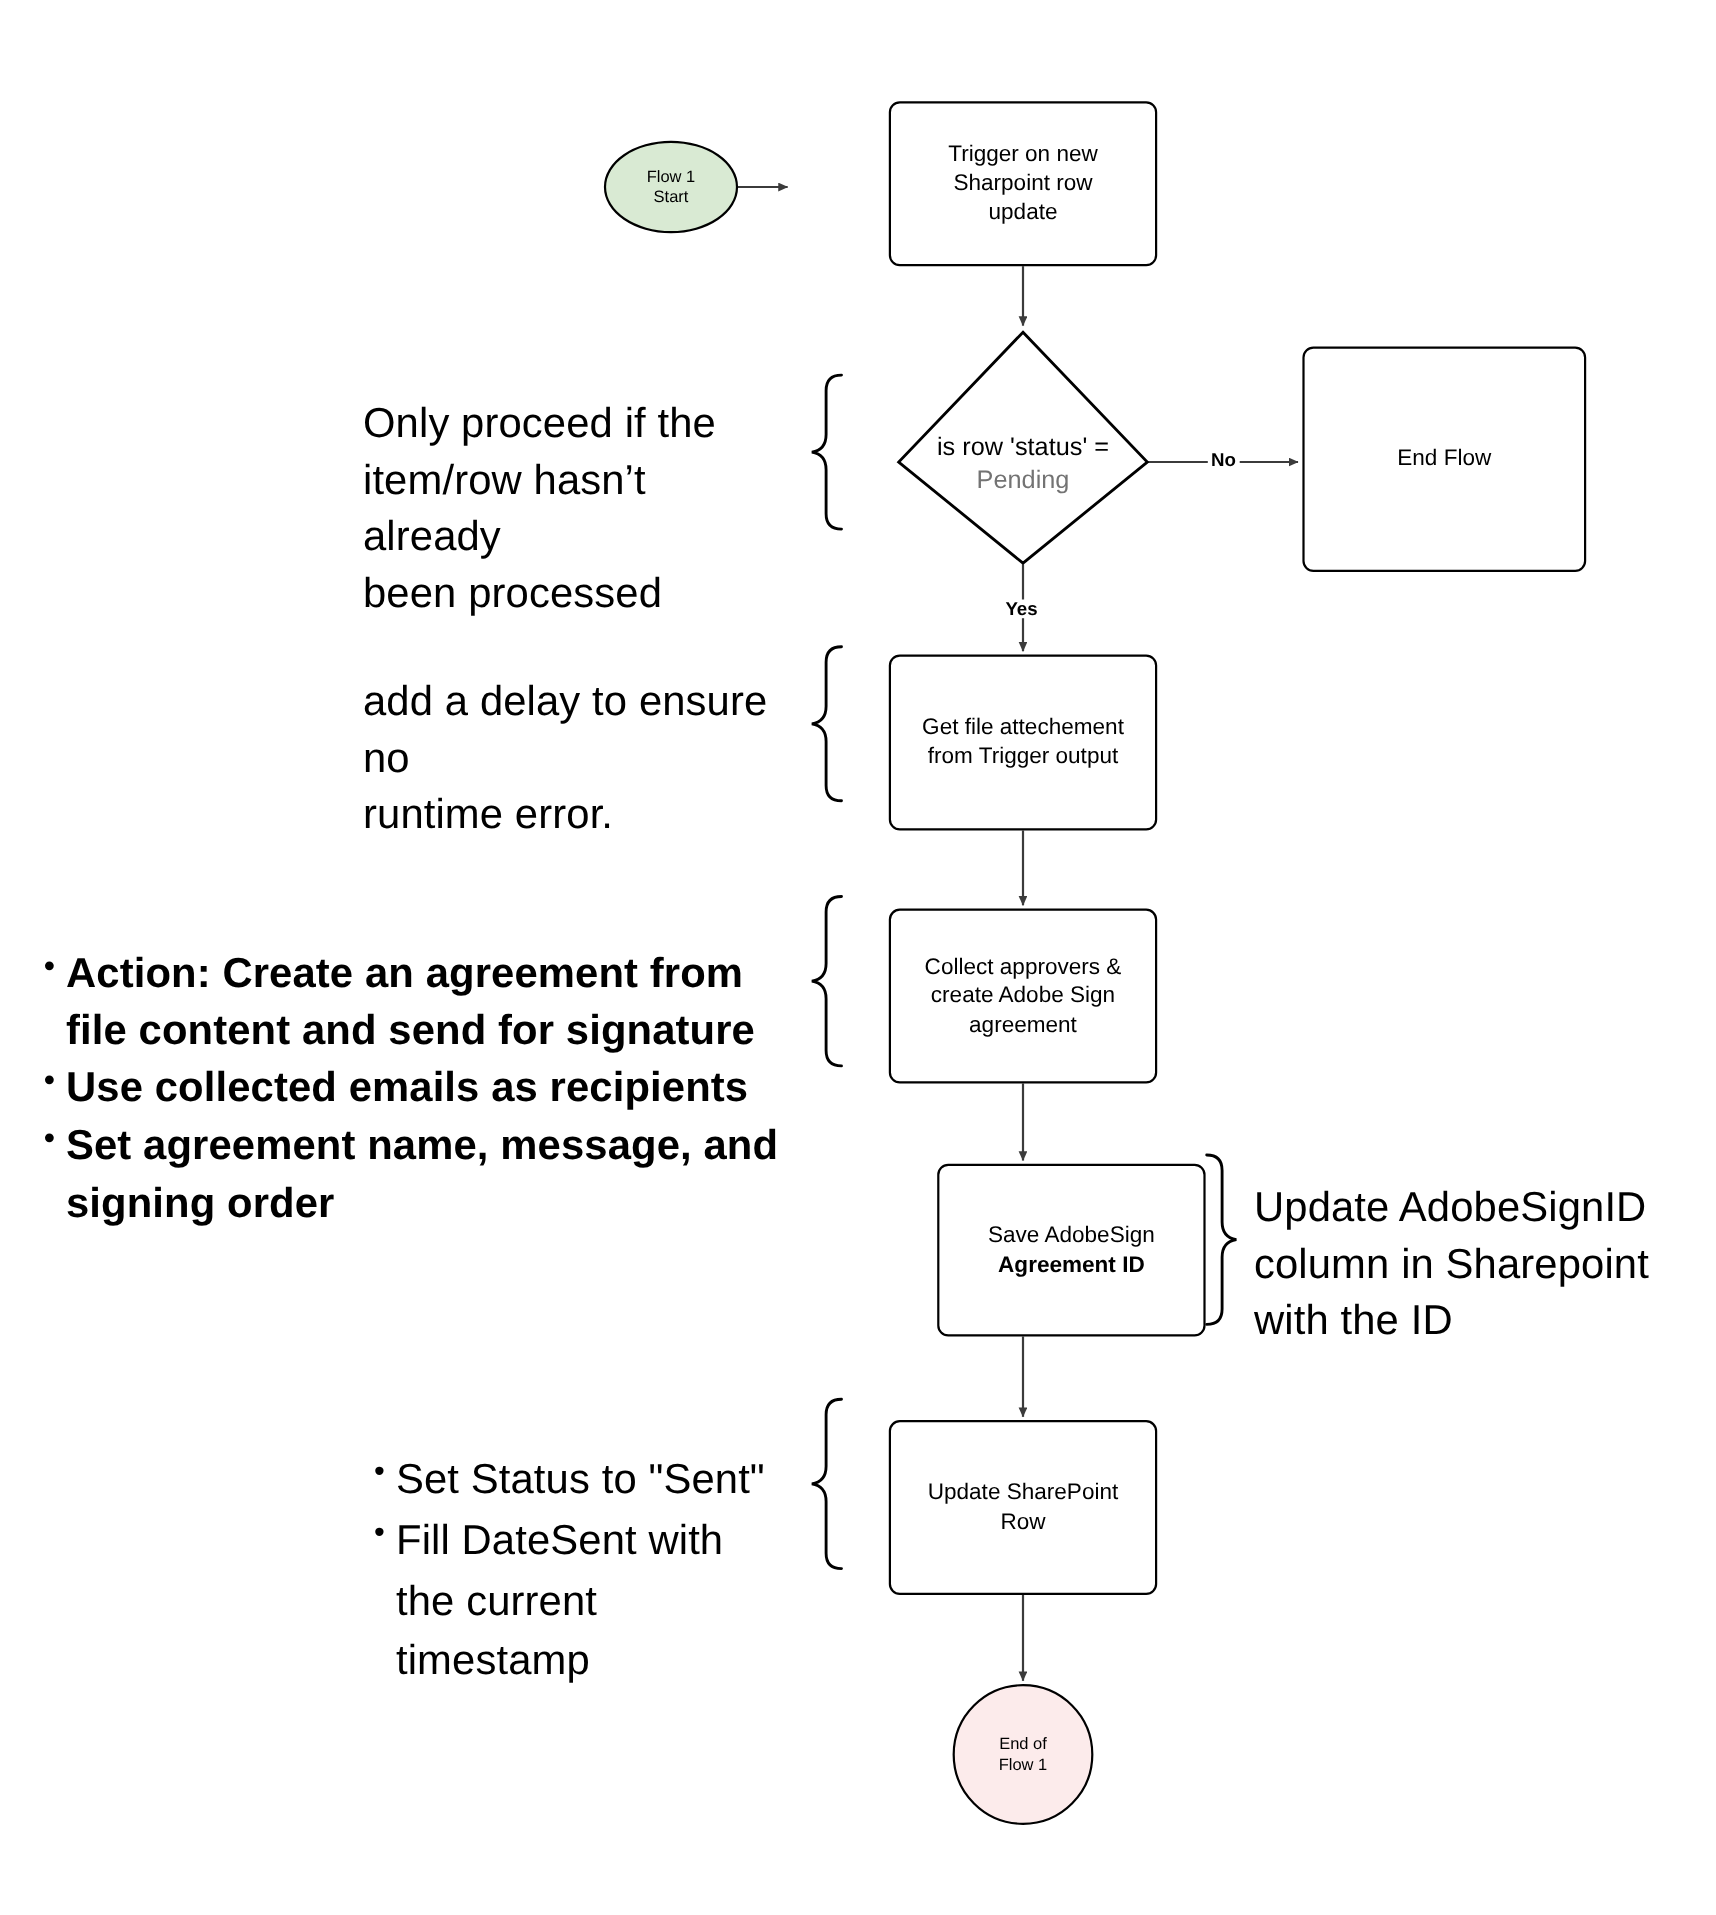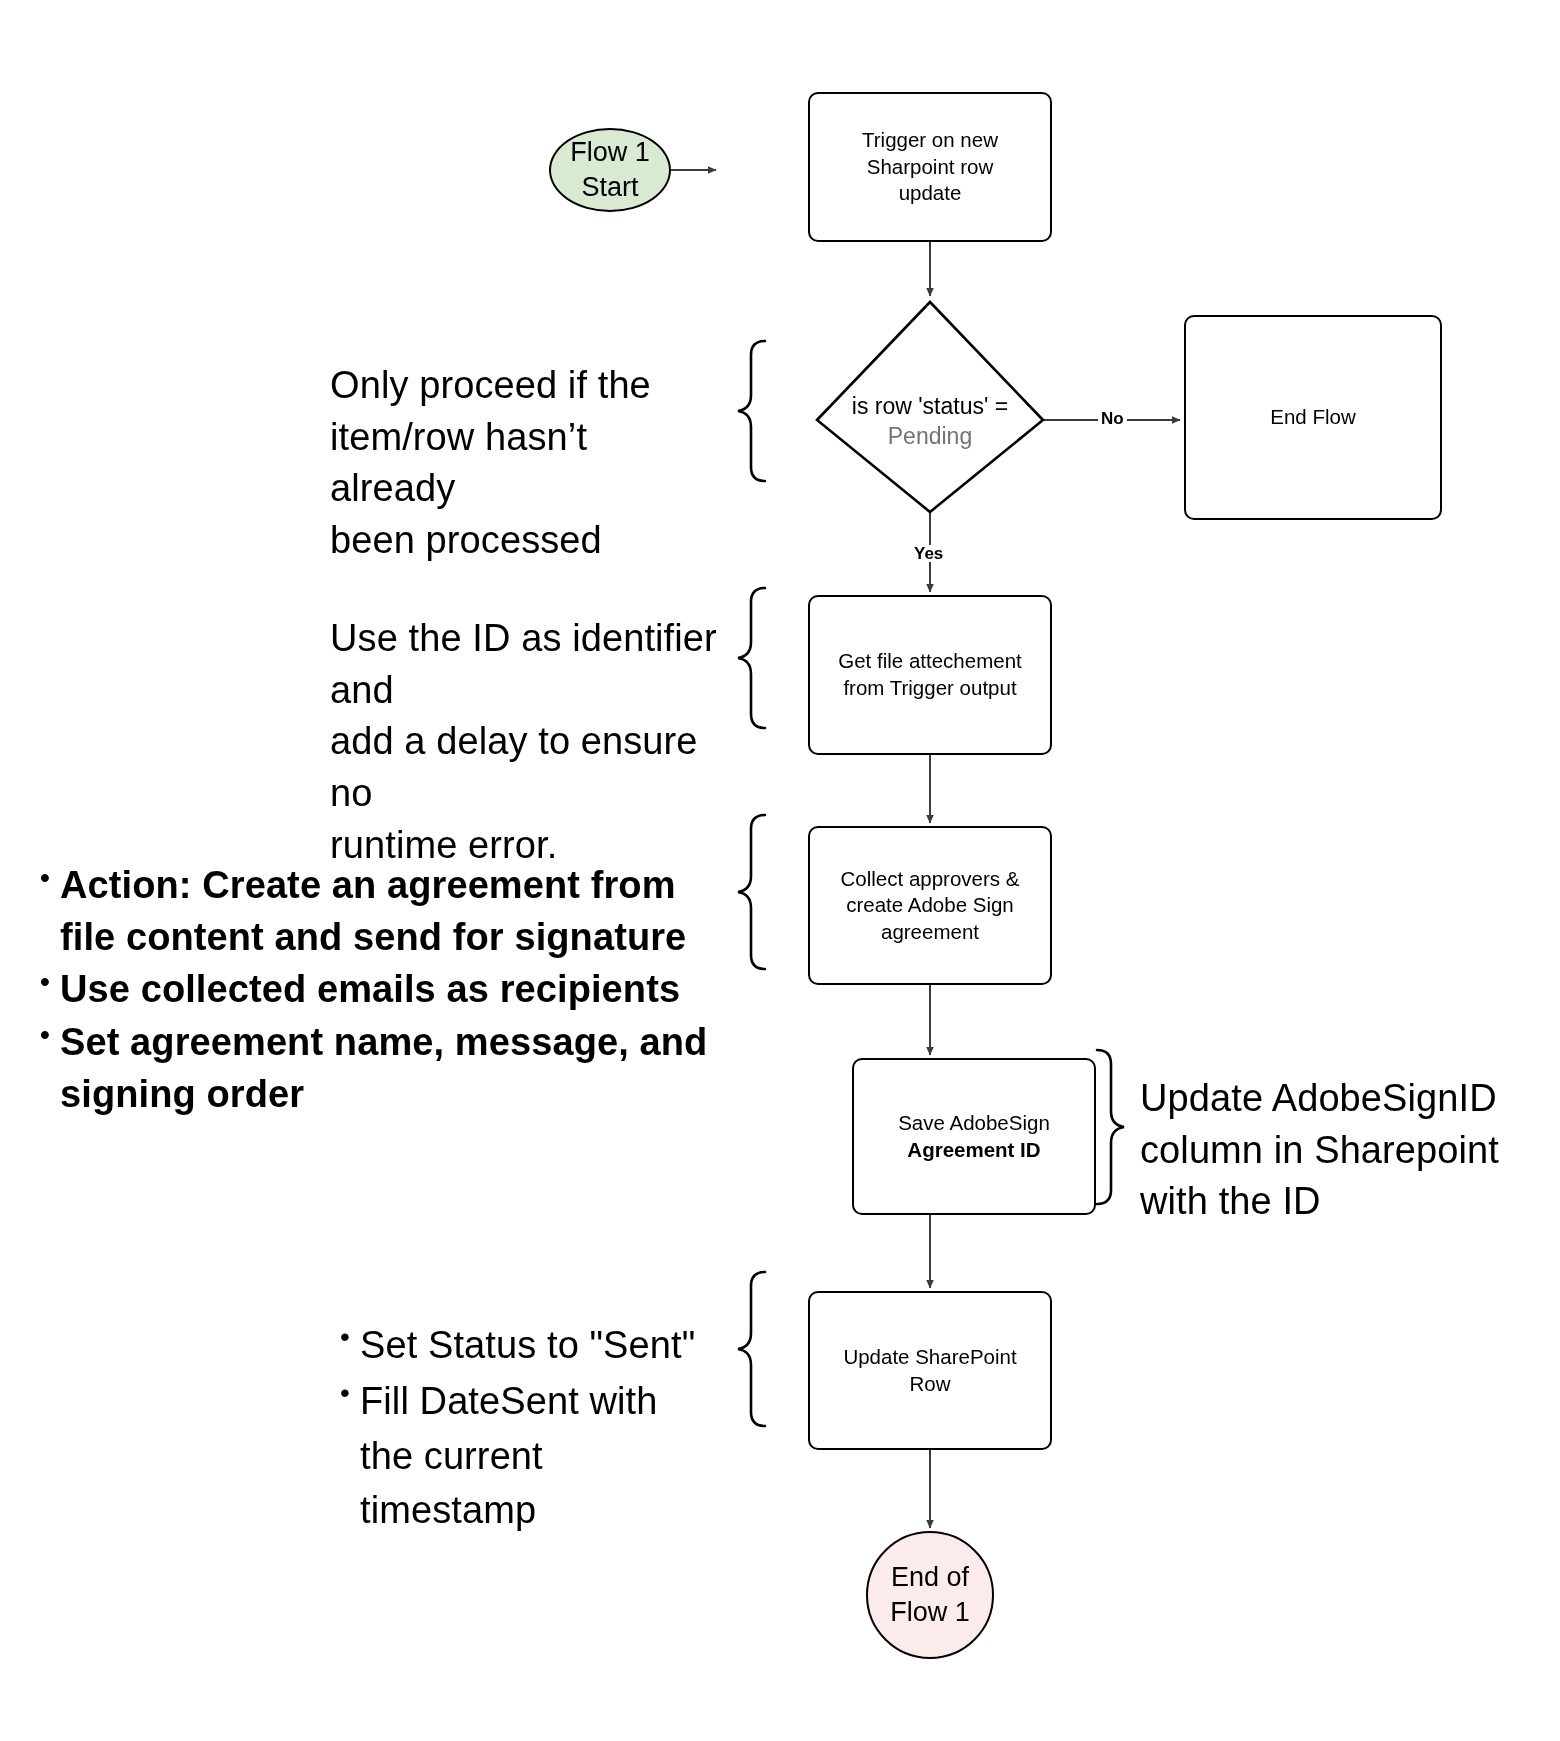--- a/index.html
+++ b/index.html
@@ -37,21 +37,21 @@
   }
   .proc {
     border: 2.6px solid #000;
     border-radius: 10px;
     background: #ffffff;
     font-size: 20.5px;
   }
   .term {
     border: 2.6px solid #000;
     border-radius: 50%;
-    font-size: 27px;
+    font-size: 15px;
   }
   .term.start { background: #d9ead3; }
   .term.end   { background: #fcebeb; }
   .decision-label {
     position: absolute;
     text-align: center;
     font-size: 23px;
     line-height: 1.30;
   }
   .edge-label {
@@ -194,21 +194,20 @@
   <div class="edge-label" style="left:1098px; top:410px;">No</div>
   <div class="edge-label" style="left:911px; top:545px;">Yes</div>
 
   <div class="note" style="left:330px; top:360px; width:360px;">
     <span class="stack">Only proceed if the</span>
     <span class="stack">item/row hasn’t already</span>
     <span class="stack">been processed</span>
   </div>
 
   <div class="note" style="left:330px; top:613px; width:400px;">
-    <span class="stack">Use the ID as identifier and</span>
     <span class="stack">add a delay to ensure no</span>
     <span class="stack">runtime error.</span>
   </div>
 
   <div class="note" style="left:38px; top:860px; width:700px;font-weight:bold;">
     <ul>
       <li>Action: Create an agreement from file content and send for signature</li>
       <li>Use collected emails as recipients</li>
       <li>Set agreement name, message, and signing order</li>
     </ul>

